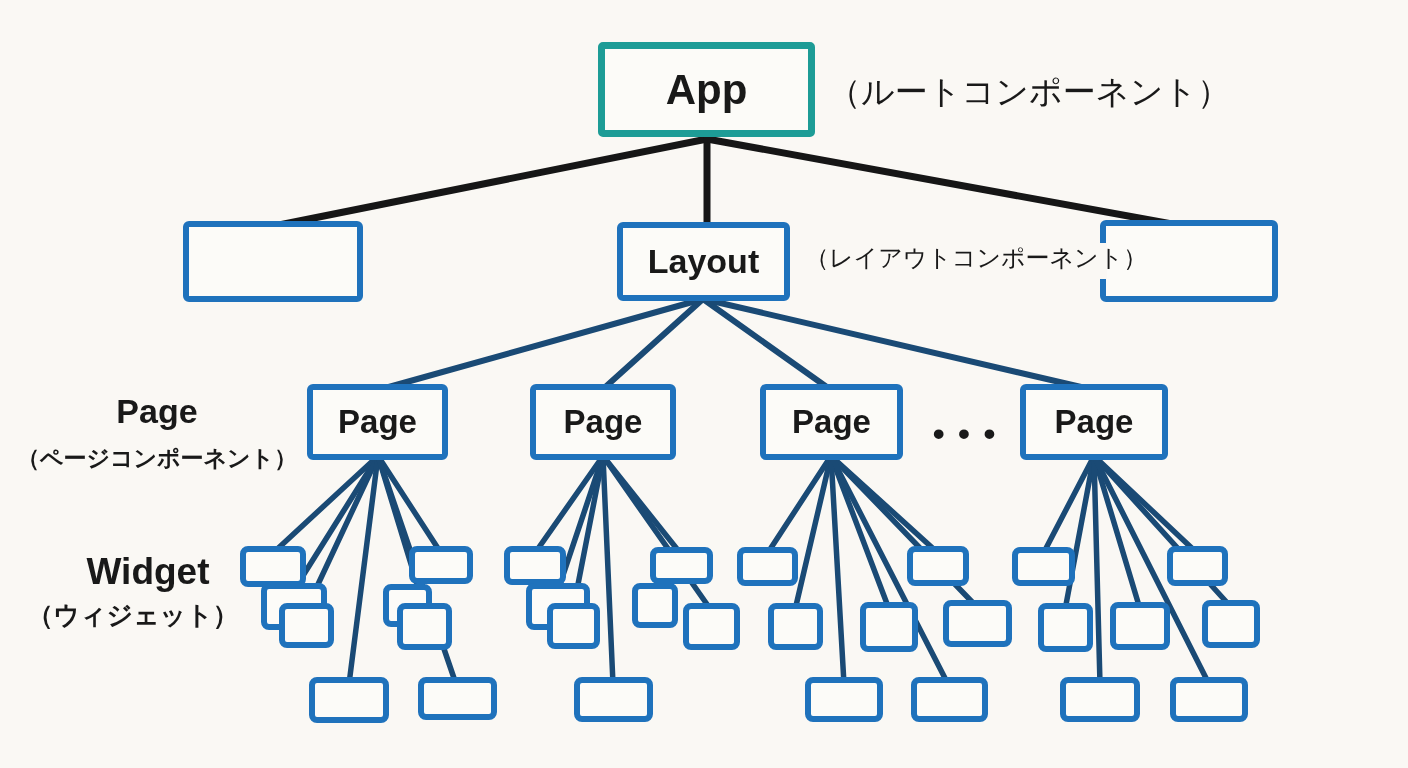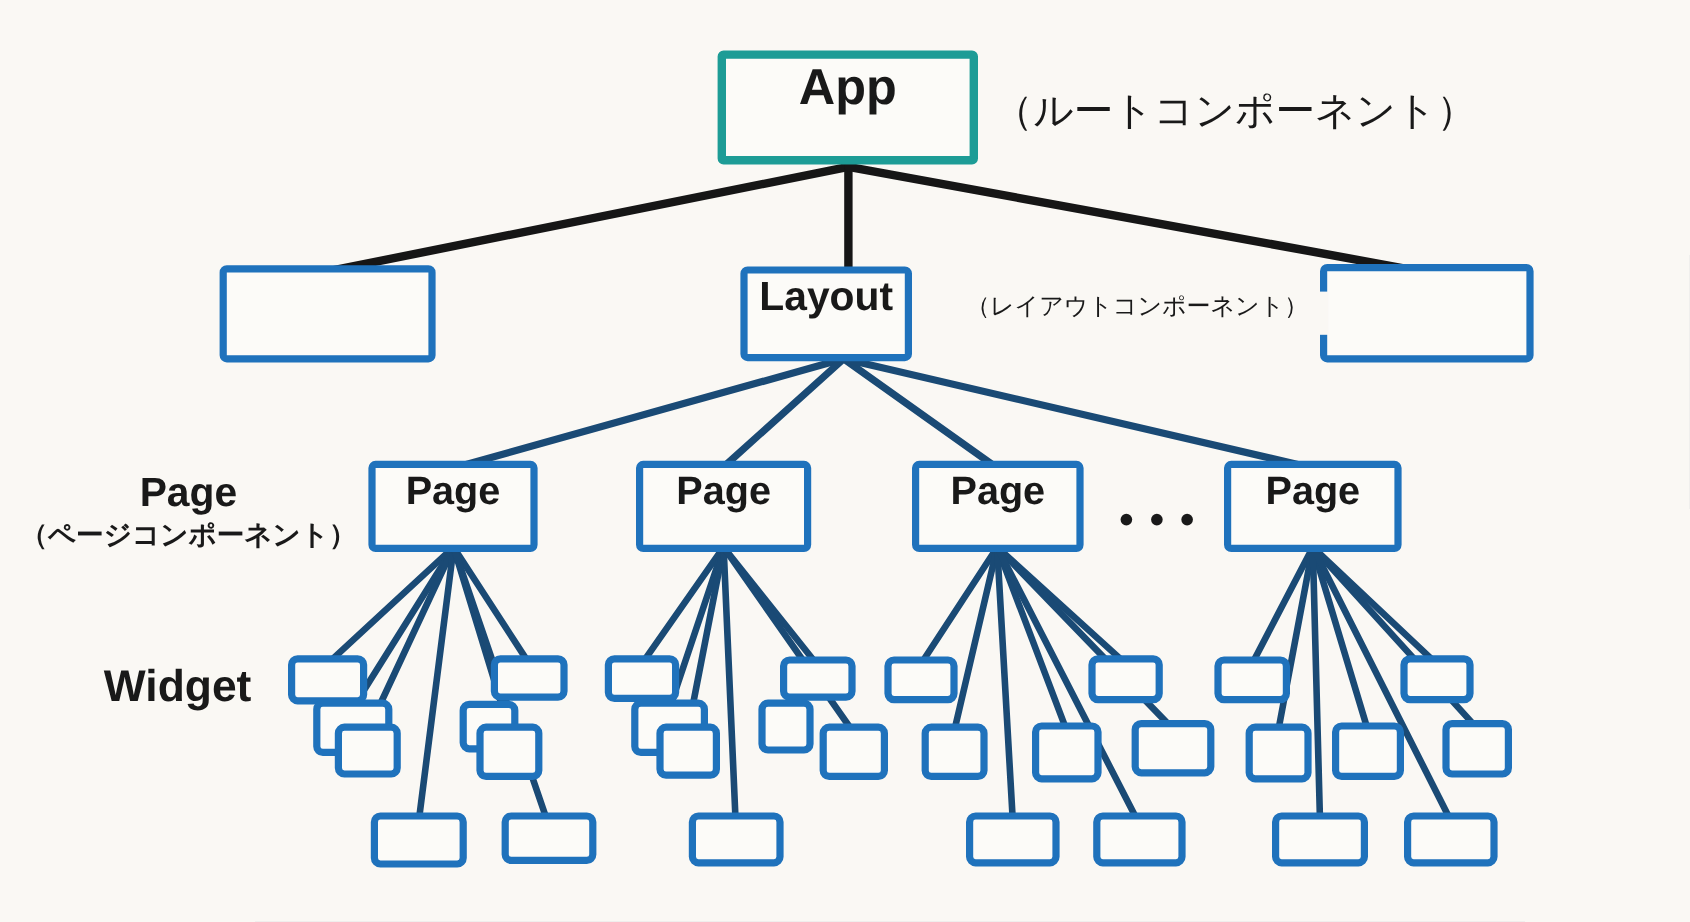--- a/index.html
+++ b/index.html
@@ -13,37 +13,37 @@
   }
   html,body{margin:0;padding:0;background:#e8e8e8;}
   .canvas{
     position:relative;width:1408px;height:768px;background:var(--bg);
     font-family:"Liberation Sans","DejaVu Sans",sans-serif;overflow:hidden;
   }
   .lines{position:absolute;left:0;top:0;z-index:1;}
   .box{
     position:absolute;box-sizing:border-box;background:var(--boxfill);
     border:6px solid var(--blue);border-radius:8px;z-index:2;
-    display:flex;justify-content:center;
+    display:flex;align-items:center;justify-content:center;
     font-weight:bold;color:var(--text);
   }
   .app-box{border:7px solid var(--teal);border-radius:5px;font-size:42px;}
   .layout-box{font-size:34px;border-radius:6px;}
   .l2-box{border-radius:6px;}
   .page-box{font-size:33px;border-radius:6px;}
   .widget-box{border-radius:8px;}
   .annotation{
     position:absolute;z-index:4;font-weight:normal;color:var(--text);
     white-space:nowrap;line-height:1;
   }
   .root-annotation{left:828px;top:75px;font-size:33px;}
-  .layout-annotation{left:805px;top:246px;font-size:20px;}
+  .layout-annotation{left:805px;top:246px;font-size:24px;}
   .caption-title{position:absolute;z-index:4;font-weight:bold;color:var(--text);text-align:center;}
   .page-caption-title{left:57px;top:392px;width:200px;font-size:34px;}
-  .page-caption-sub{left:12px;top:430px;width:290px;font-size:23px;}
+  .page-caption-sub{left:12px;top:443px;width:290px;font-size:23px;}
   .widget-caption-title{left:48px;top:551px;width:200px;font-size:37px;}
   .widget-caption-sub{left:11px;top:598px;width:244px;font-size:26px;}
   .ellipsis{
     position:absolute;z-index:4;left:918px;top:414px;width:94px;text-align:center;
     font-size:34px;font-weight:bold;color:var(--text);letter-spacing:2px;
   }
   .border-patch{
     position:absolute;z-index:3;background:var(--bg);
     left:1095px;top:243px;width:12px;height:36px;
   }
@@ -89,21 +89,21 @@
       <line x1="1094" y1="456" x2="1100" y2="684" stroke="#1a4a75" stroke-width="5.5" stroke-linecap="round"></line>
       <line x1="1094" y1="456" x2="1209" y2="684" stroke="#1a4a75" stroke-width="5.5" stroke-linecap="round"></line>
     </svg>
 
   <div class="box app-box" style="left:598px;top:42px;width:217px;height:95px;">
     <span>App</span>
   </div>
   <div class="annotation root-annotation">（ルートコンポーネント）</div>
 
   <div class="box l2-box" style="left:183px;top:221px;width:180px;height:81px;"></div>
-  <div class="box layout-box" style="left:617px;top:222px;width:143px;height:79px;">
+  <div class="box layout-box" style="left:617px;top:222px;width:173px;height:79px;">
     <span>Layout</span>
   </div>
   <div class="box l2-box" style="left:1100px;top:220px;width:178px;height:82px;"></div>
   <div class="border-patch"></div>
   <div class="annotation layout-annotation">（レイアウトコンポーネント）</div>
 
   <div class="box page-box" style="left:307px;top:384px;width:141px;height:76px;">
     <span>Page</span>
   </div>
   <div class="box page-box" style="left:530px;top:384px;width:146px;height:76px;">
@@ -113,20 +113,21 @@
     <span>Page</span>
   </div>
   <div class="ellipsis">• • •</div>
   <div class="box page-box" style="left:1020px;top:384px;width:148px;height:76px;">
     <span>Page</span>
   </div>
 
   <div class="caption-title page-caption-title">Page</div>
   <div class="caption-title page-caption-sub">（ページコンポーネント）</div>
   <div class="caption-title widget-caption-title">Widget</div>
+  <div class="caption-title widget-caption-sub">（ウィジェット）</div>
 
 <div class="box widget-box" style="left: 240px; top: 546px; width: 66px; height: 41px;"></div>
     <div class="box widget-box" style="left: 261px; top: 583px; width: 66px; height: 47px;"></div>
     <div class="box widget-box" style="left: 279px; top: 603px; width: 55px; height: 45px;"></div>
     <div class="box widget-box" style="left: 409px; top: 546px; width: 64px; height: 38px;"></div>
     <div class="box widget-box" style="left: 383px; top: 584px; width: 49px; height: 43px;"></div>
     <div class="box widget-box" style="left: 397px; top: 603px; width: 55px; height: 47px;"></div>
     <div class="box widget-box" style="left: 309px; top: 677px; width: 80px; height: 46px;"></div>
     <div class="box widget-box" style="left: 418px; top: 677px; width: 79px; height: 43px;"></div>
     <div class="box widget-box" style="left: 504px; top: 546px; width: 62px; height: 39px;"></div>

